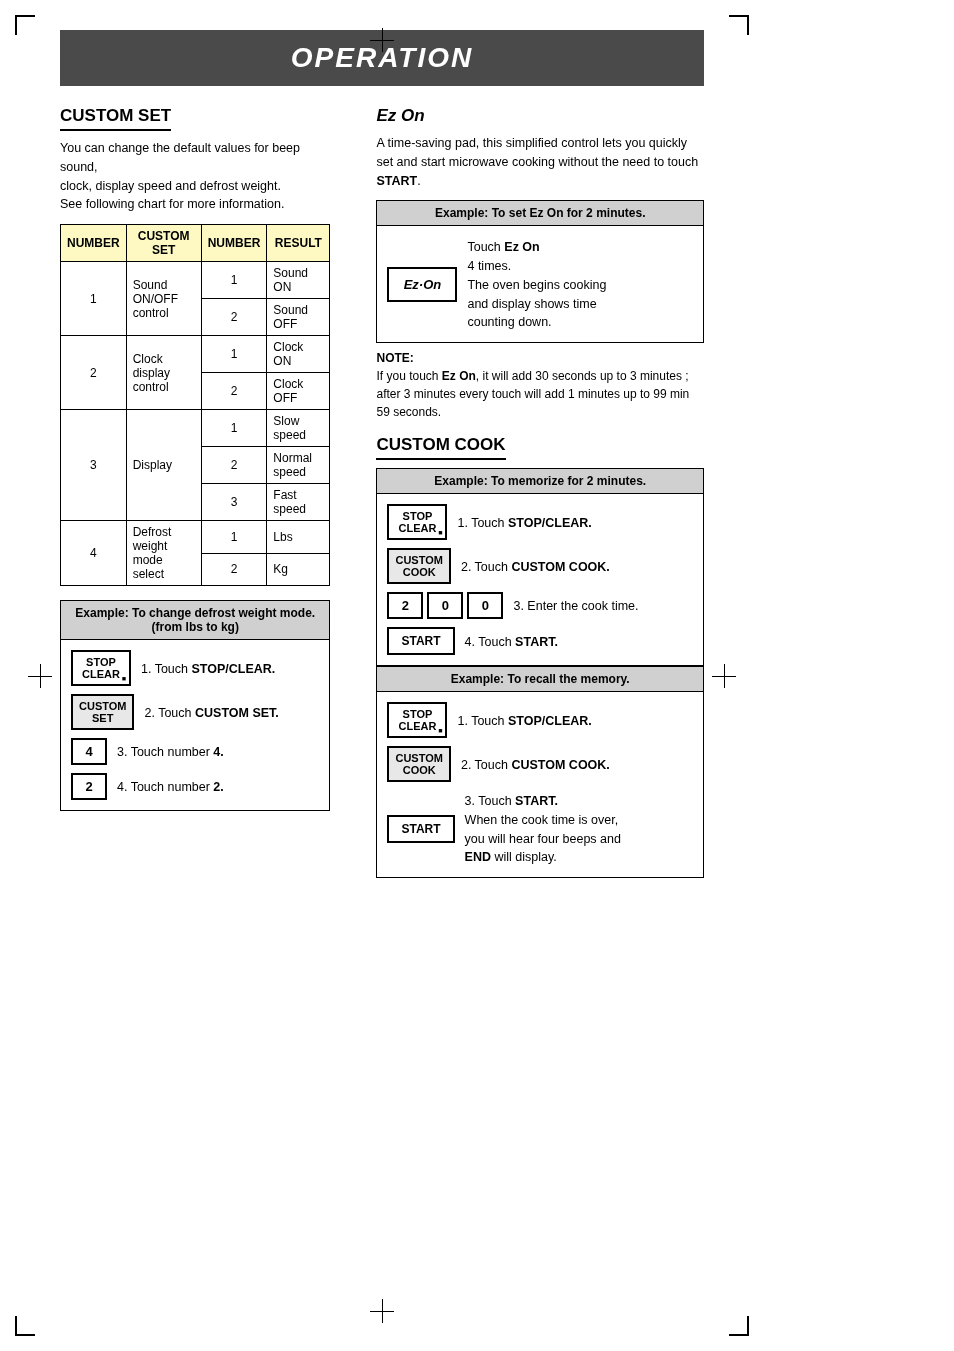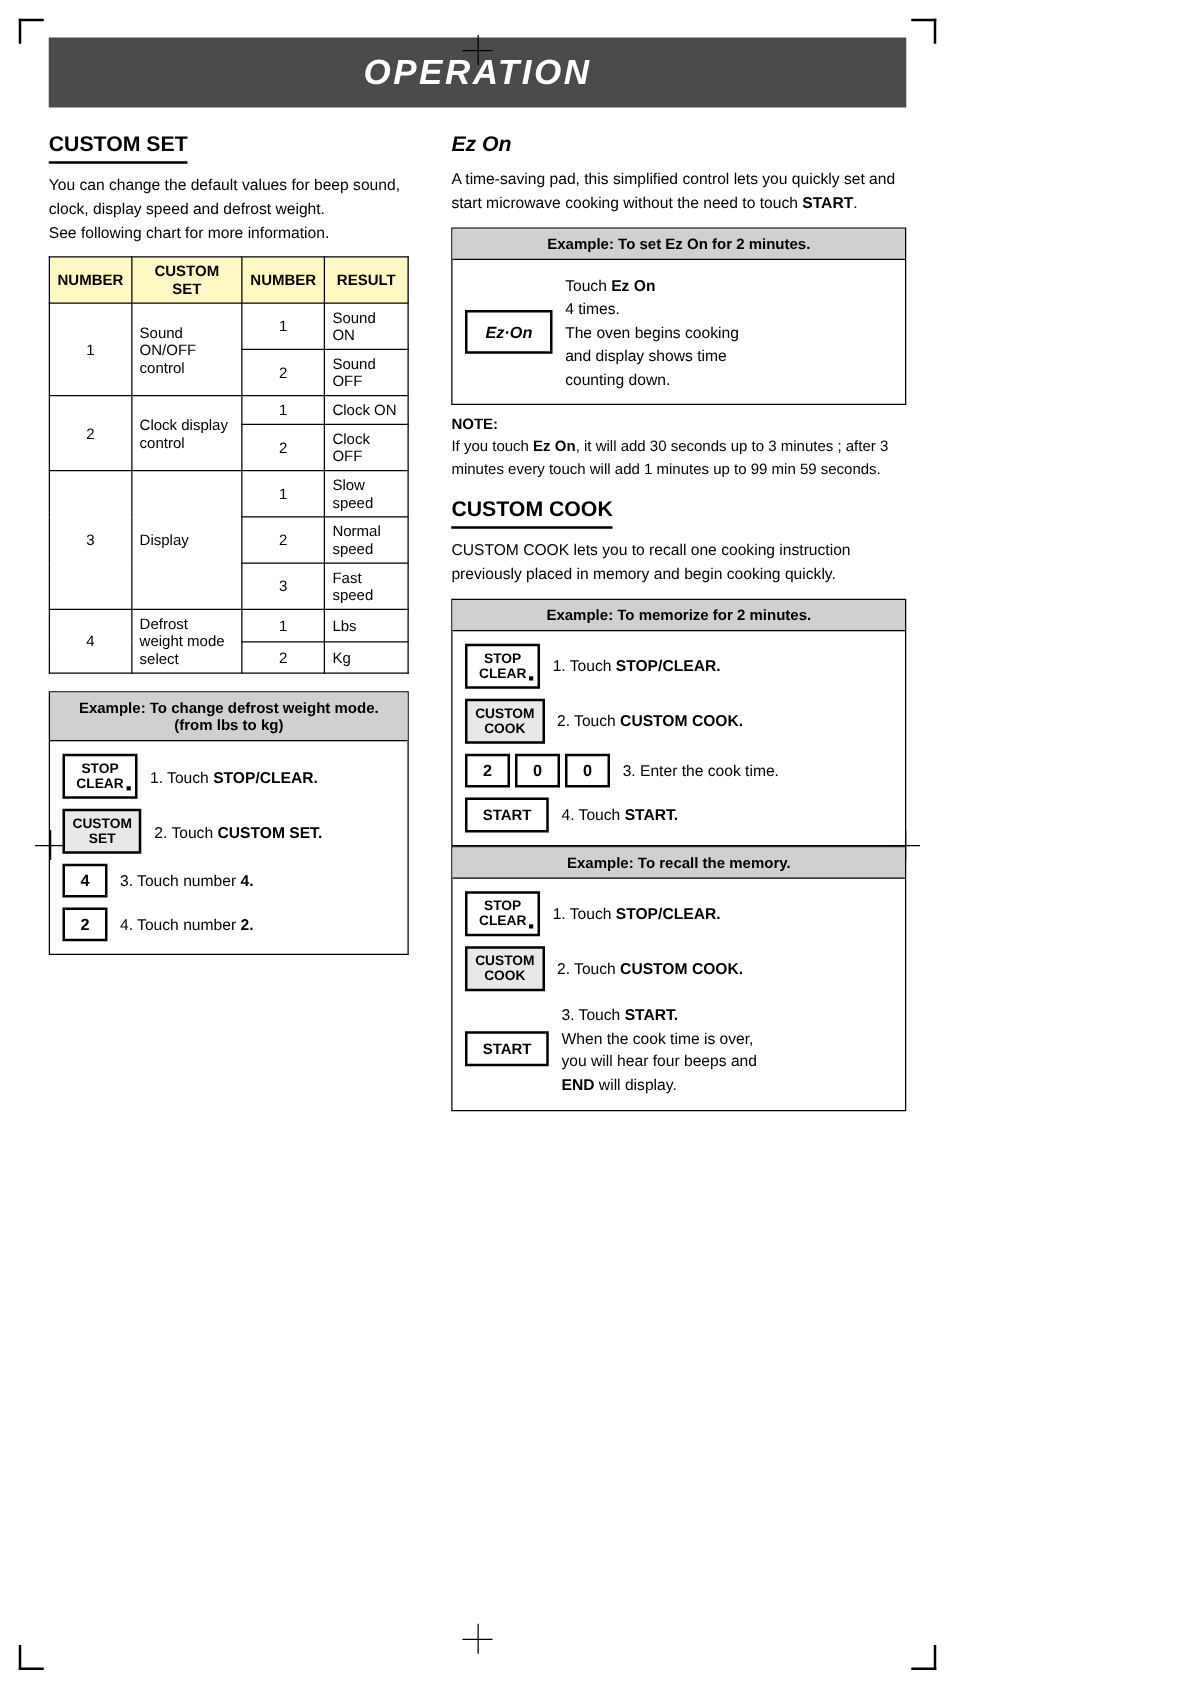--- a/index.html
+++ b/index.html
@@ -9,21 +9,21 @@
       font-size: 13px;
       color: #000;
       width: 954px;
       min-height: 1351px;
       position: relative;
     }
 
     .page {
       width: 764px;
       min-height: 1351px;
-      padding: 30px 39px;
+      padding: 30px 60px;
       position: relative;
     }
 
     
     .corner-mark {
       position: absolute;
       width: 20px;
       height: 20px;
       border-color: #000;
       border-style: solid;
@@ -60,21 +60,21 @@
       font-weight: bold;
       font-style: italic;
       padding: 12px 0;
       margin-bottom: 20px;
       letter-spacing: 2px;
     }
 
     
     .content {
       display: flex;
-      gap: 34px;
+      gap: 46px;
     }
 
     .col-left {
       width: 42%;
       flex-shrink: 0;
     }
 
     .col-right {
       flex: 1;
     }
@@ -417,23 +417,20 @@
         </div>
       </div>
 
       <p class="note-text">
         <span class="note-label">NOTE:</span><br>
         If you touch <strong>Ez On</strong>, it will add 30 seconds up to 3 minutes ; after 3 minutes every touch will add 1 minutes up to 99 min 59 seconds.
       </p>
 
       
       <div class="cook-section-title">CUSTOM COOK</div>
-      <p class="intro-text">
-        CUSTOM COOK lets you to recall one cooking instruction previously placed in memory and begin cooking quickly.
-      </p>
 
       
       <div class="example-box">
         <div class="example-header">
           <strong>Example: To memorize for 2 minutes.</strong>
         </div>
         <div class="example-body">
           <div class="example-row">
             <div class="btn-stop-clear">STOP<br>CLEAR</div>
             <div class="step-text">1. Touch <strong>STOP/CLEAR.</strong></div>

